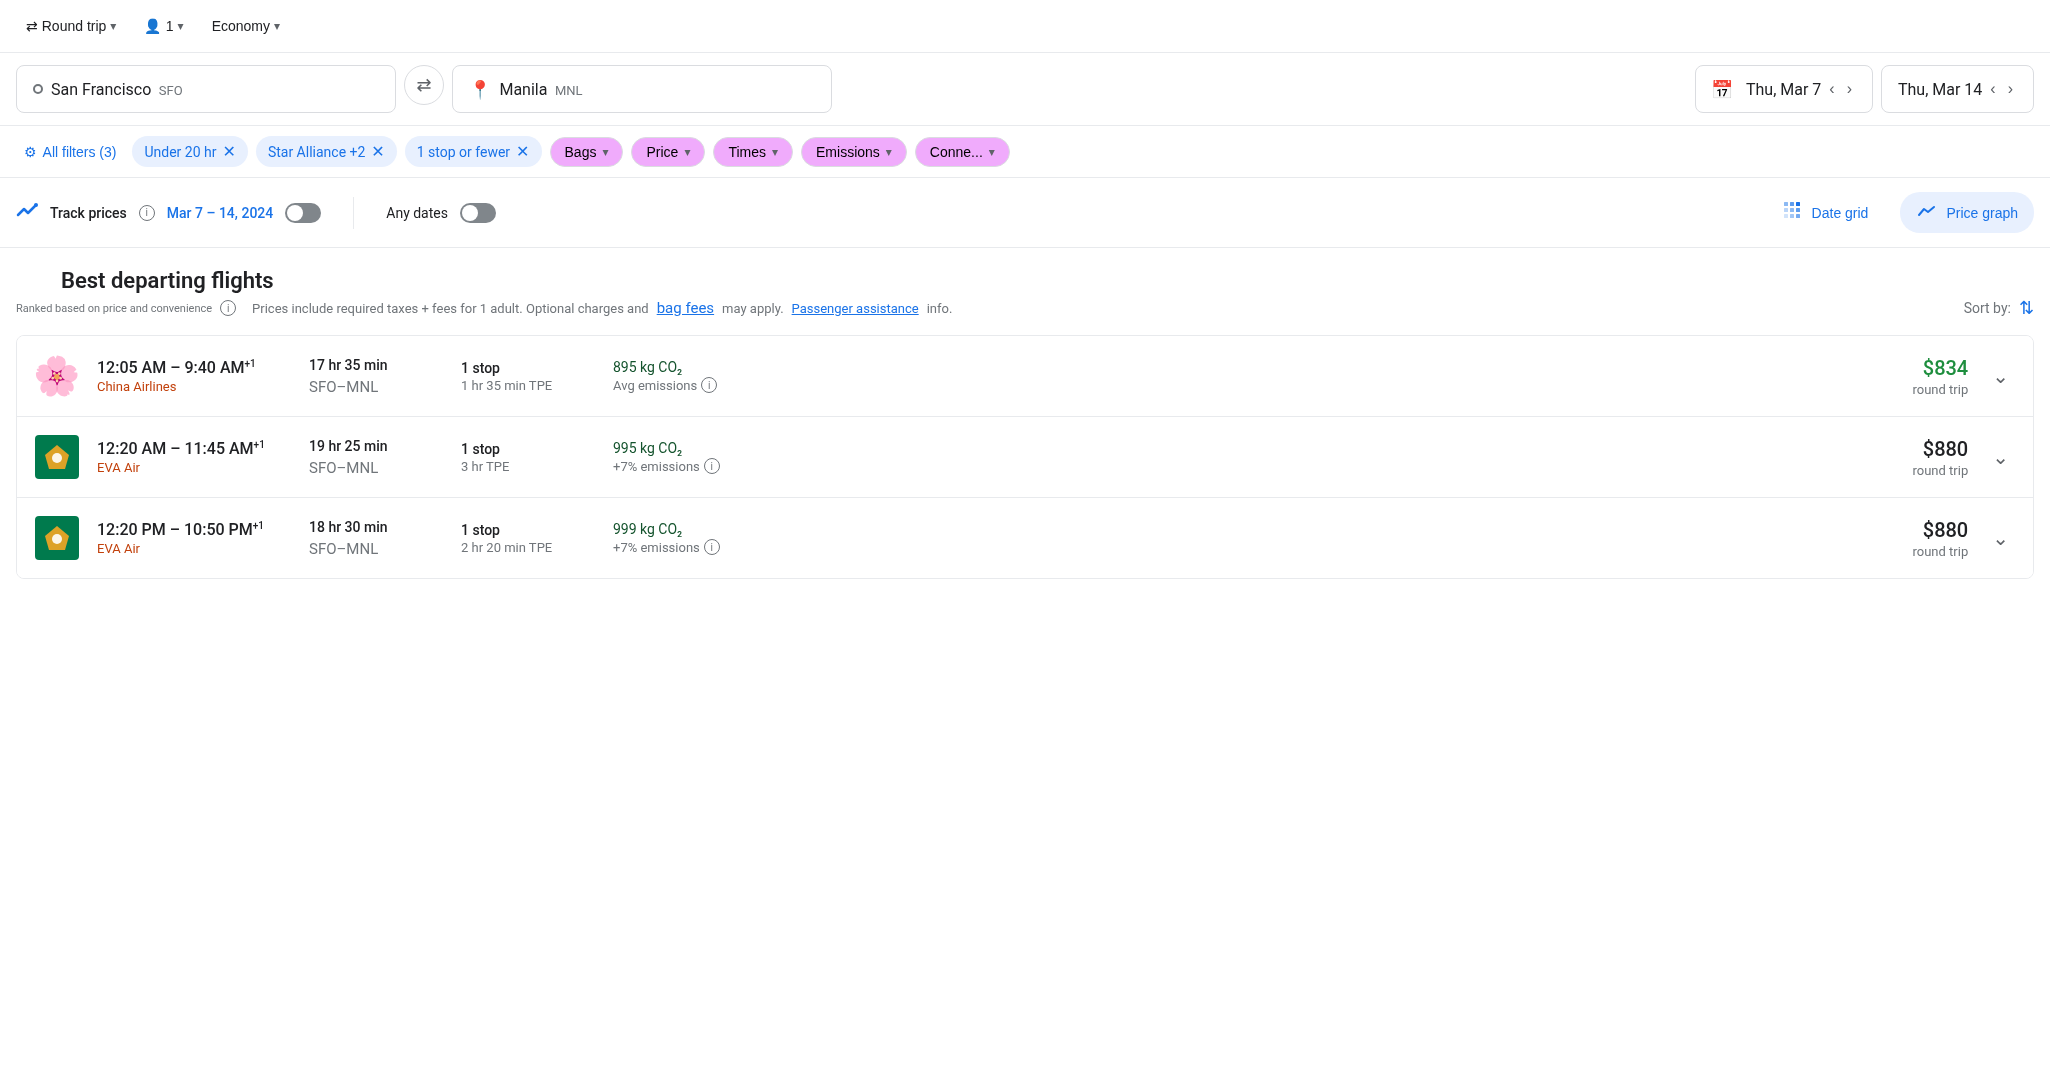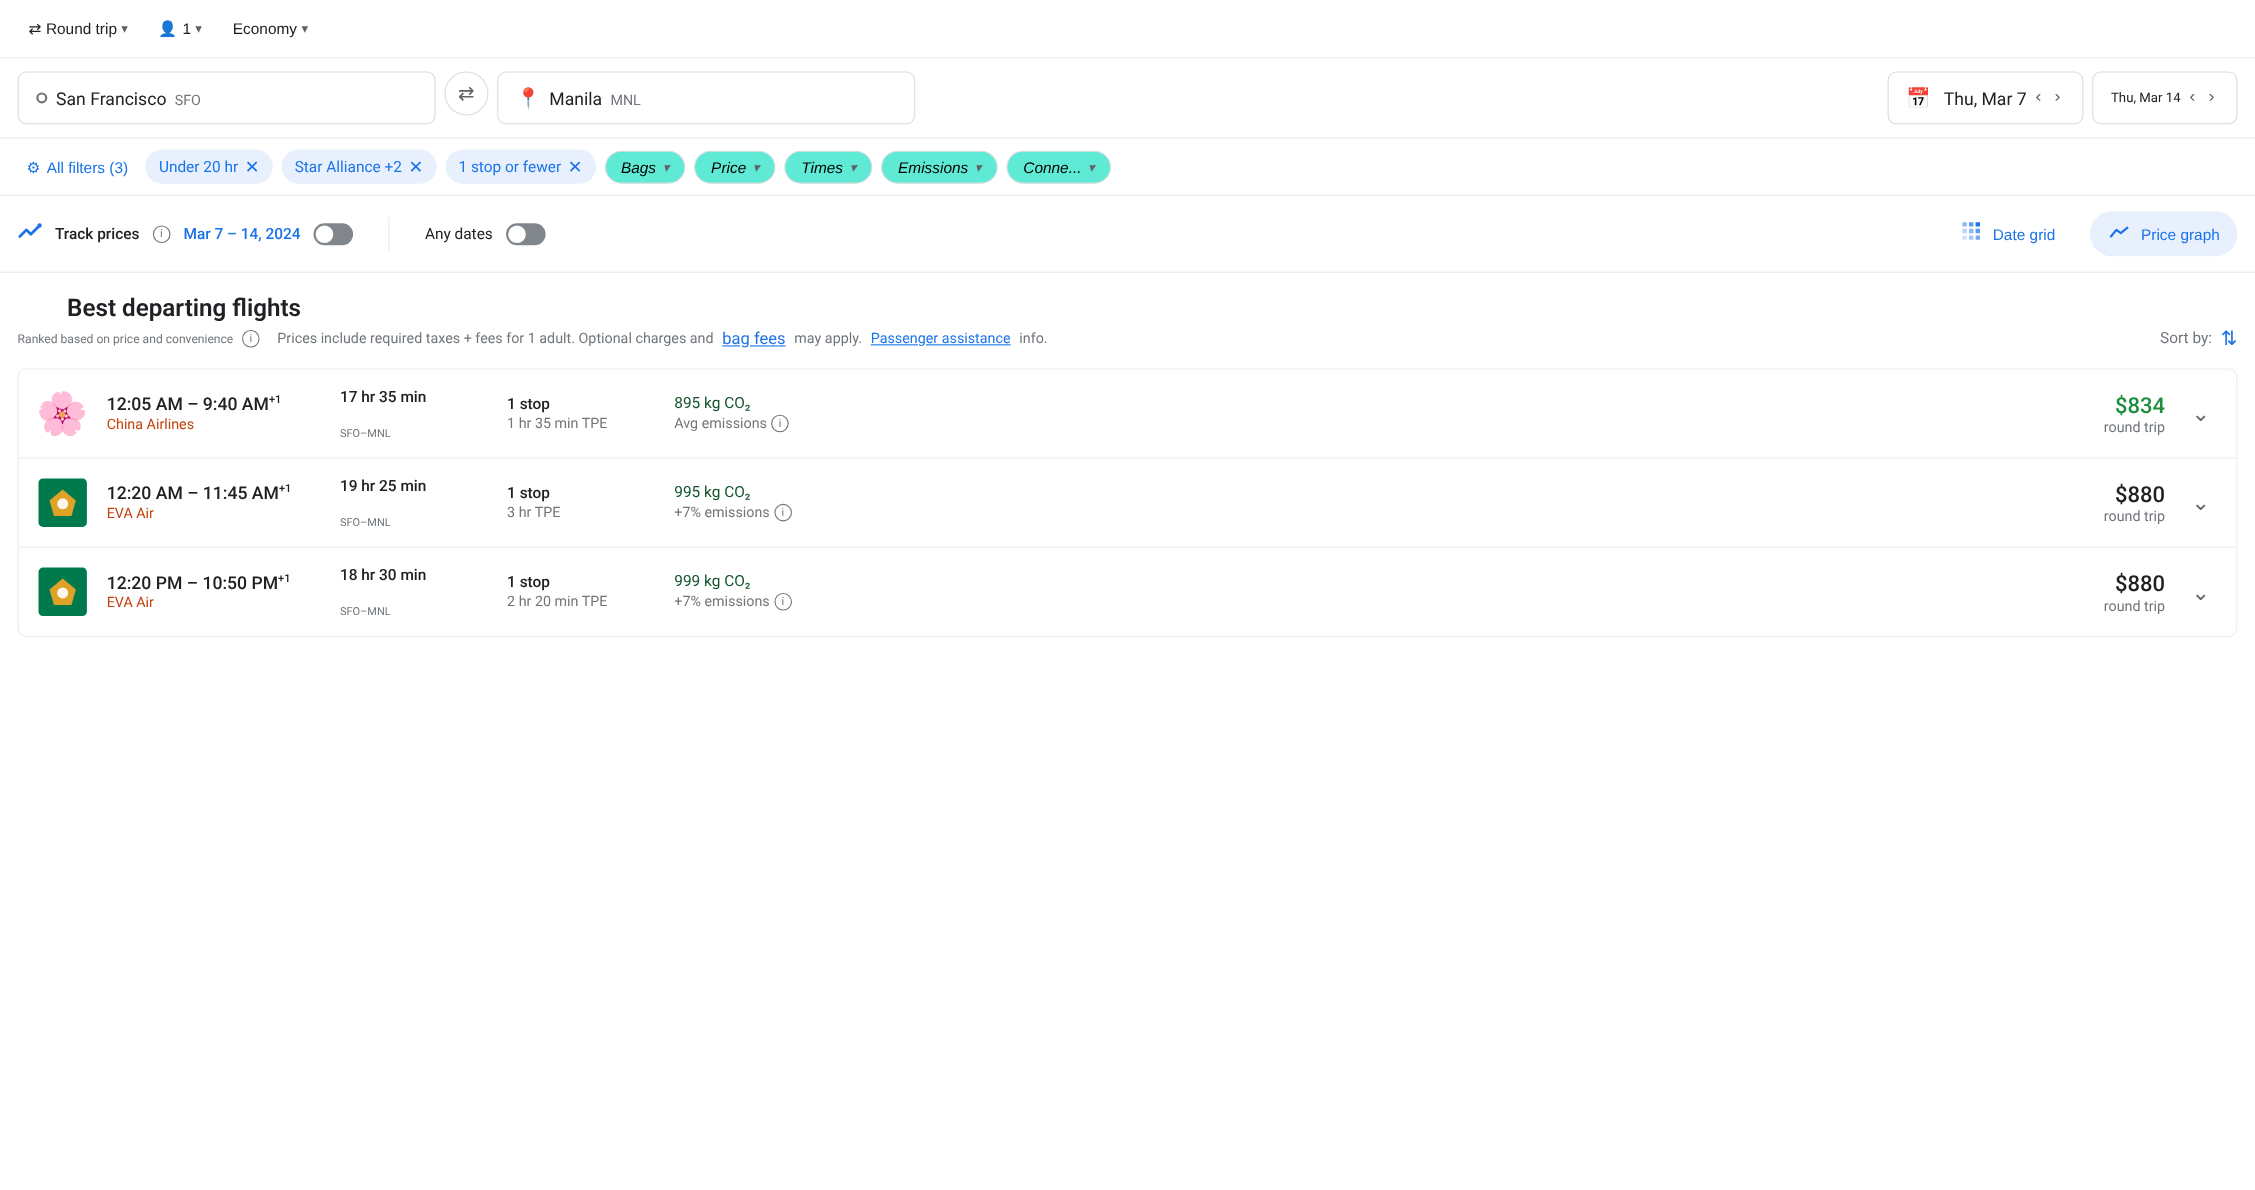--- a/index.html
+++ b/index.html
@@ -14,21 +14,21 @@
     .search-bar { display: flex; align-items: flex-start; padding: 12px 16px; gap: 8px; border-bottom: 1px solid #e8eaed; }
     .search-field { display: flex; align-items: center; gap: 8px; padding: 10px 16px; border: 1px solid #dadce0; border-radius: 8px; min-width: 200px; height: 48px; background: #fff; }
     .search-field-origin { flex: 1; max-width: 380px; }
     .search-field-dest { flex: 1; max-width: 380px; }
     .swap-btn { display: flex; align-items: center; justify-content: center; width: 40px; height: 40px; border-radius: 50%; border: 1px solid #dadce0; background: #fff; cursor: pointer; color: #5f6368; font-size: 18px; }
     .date-section { display: flex; align-items: center; gap: 4px; padding: 10px 16px; border: 1px solid #dadce0; border-radius: 8px; height: 48px; background: #fff; }
     .date-nav { background: none; border: none; cursor: pointer; color: #5f6368; font-size: 16px; padding: 4px; }
 
     
     .filters-bar { display: flex; align-items: center; gap: 8px; padding: 10px 16px; border-bottom: 1px solid #e8eaed; overflow-x: auto; }
-    .filter-btn { display: flex; align-items: center; gap: 6px; padding: 6px 14px; border-radius: 20px; border: 1px solid #dadce0; background: #5eead4; cursor: pointer; font-size: 14px; white-space: nowrap; font-style: italic; }
+    .filter-btn { display: flex; align-items: center; gap: 6px; padding: 6px 14px; border-radius: 20px; border: 1px solid #dadce0; background: #f0abfc; cursor: pointer; font-size: 14px; white-space: nowrap; }
     .filter-chip { display: flex; align-items: center; gap: 6px; padding: 6px 12px; border-radius: 20px; border: none; background: #e8f0fe; cursor: pointer; font-size: 14px; color: #1a73e8; white-space: nowrap; }
     .filter-chip .x-btn { color: #1a73e8; font-size: 16px; cursor: pointer; }
     .all-filters { display: flex; align-items: center; gap: 6px; color: #1a73e8; border: none; background: none; cursor: pointer; font-size: 14px; white-space: nowrap; padding: 6px 8px; }
 
     
     .track-bar { display: flex; align-items: center; padding: 14px 16px; border-bottom: 1px solid #e8eaed; }
     .track-left { display: flex; align-items: center; gap: 12px; flex: 1; }
     .track-icon { color: #1a73e8; font-size: 20px; }
     .track-label { font-weight: 500; color: #202124; }
     .track-date { color: #1a73e8; font-weight: 500; }
@@ -50,21 +50,21 @@
     .flights-list { border: 1px solid #e8eaed; border-radius: 8px; overflow: hidden; }
     .flight-row { display: flex; align-items: center; padding: 16px; border-bottom: 1px solid #e8eaed; background: #fff; gap: 16px; }
     .flight-row:last-child { border-bottom: none; }
     .airline-logo { width: 48px; height: 48px; display: flex; align-items: center; justify-content: center; flex-shrink: 0; }
     .flight-info { flex: 1; display: flex; align-items: center; gap: 32px; }
     .flight-times { min-width: 180px; }
     .flight-time-range { font-size: 16px; font-weight: 500; color: #202124; }
     .airline-name { font-size: 13px; color: #c2410c; margin-top: 2px; }
     .flight-duration { min-width: 120px; }
     .duration-text { font-size: 14px; font-weight: 500; color: #202124; }
-    .route-text { font-size: 10px; color: #70757a; margin-top: 20px; }
+    .route-text { font-size: 15px; color: #70757a; margin-top: 5px; }
     .flight-stops { min-width: 120px; }
     .stops-text { font-size: 14px; font-weight: 500; color: #202124; }
     .stops-detail { font-size: 13px; color: #70757a; margin-top: 2px; }
     .flight-emissions { min-width: 150px; }
     .emissions-text { font-size: 14px; color: #14532d; }
     .emissions-label { font-size: 13px; color: #70757a; margin-top: 2px; display: flex; align-items: center; gap: 4px; }
     .flight-price { min-width: 100px; text-align: right; }
     .price-value { font-size: 20px; font-weight: 500; color: #1e8e3e; }
     .price-value.normal { color: #202124; }
     .price-label { font-size: 13px; color: #70757a; margin-top: 2px; }
@@ -115,21 +115,21 @@
     </span>
   </div>
   <div style="flex:1;"></div>
   <div class="date-section">
     <span style="font-size:18px;color:#70757a;margin-right:8px;">📅</span>
     <span style="font-size:16px;">Thu, Mar 7</span>
     <button class="date-nav">‹</button>
     <button class="date-nav">›</button>
   </div>
   <div class="date-section">
-    <span style="font-size:12px;">Thu, Mar 14</span>
+    <span style="font-size:16px;">Thu, Mar 14</span>
     <button class="date-nav">‹</button>
     <button class="date-nav">›</button>
   </div>
 </div>
 
 <div class="filters-bar">
   <button class="all-filters">
     <span>⚙</span>
     <span>All filters (3)</span>
   </button>

